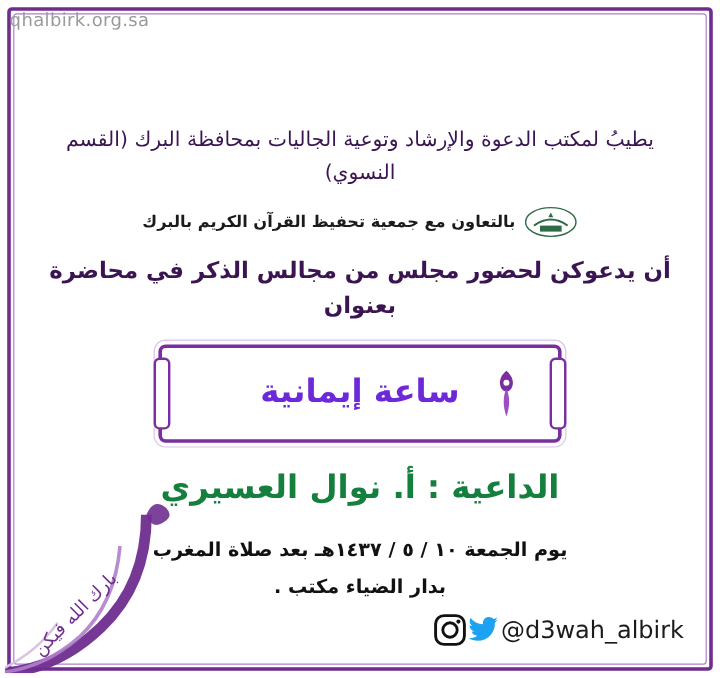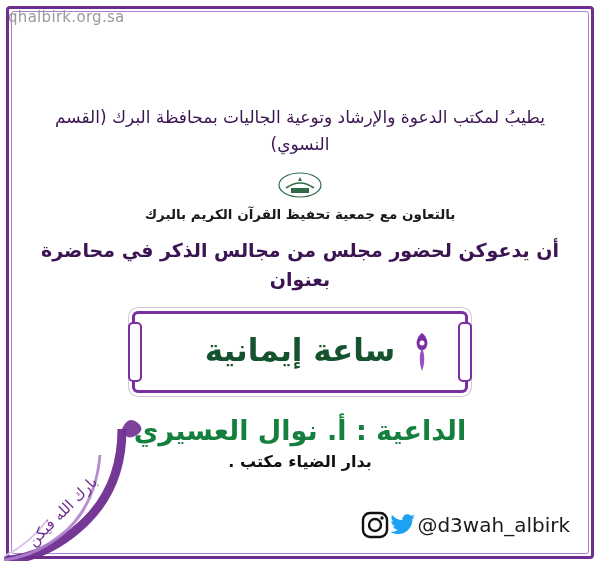--- a/index.html
+++ b/index.html
@@ -103,21 +103,20 @@
     margin-top: 4px;
   }
 
   .coop-row {
     margin-top: 14px;
     display: flex;
     align-items: center;
     justify-content: center;
     gap: 8px;
     direction: rtl;
-    flex-direction: column;
   }
   .coop-text {
     font-size: 13.5px;
     color: #1b1b1b;
     font-weight: bold;
   }
   .coop-logo {
     width: 44px;
     height: 26px;
     position: relative;
@@ -159,23 +158,23 @@
     bottom: 8px;
     width: 10px;
     border: 2px solid #7a2fa0;
     border-radius: 5px;
     background: #fff;
   }
   .plaque::before { left: -7px; }
   .plaque::after  { right: -7px; }
 
   .plaque-title {
-    font-size: 31px;
-    font-weight: bold;
-    color: #14532d;
+    font-size: 27px;
+    font-weight: bold;
+    color: #6d28d9;
     letter-spacing: 0px;
     line-height: 1;
     padding-bottom: 4px;
   }
   .plaque-ornament {
     position: absolute;
     right: 30px;
     top: 50%;
     transform: translateY(-50%);
     width: 26px;
@@ -262,20 +261,21 @@
             <path d="M13 2 C18 6 20 12 17 17 C15 20 11 20 9 17 C6 12 8 6 13 2 Z" fill="#7a2fa0"></path>
             <path d="M13 17 C16 23 16 32 13 40 C10 32 10 23 13 17 Z" fill="#9b4fc0"></path>
             <circle cx="13" cy="12" r="2.5" fill="#ffffff"></circle>
           </svg>
         </span>
       </div>
     </div>
 
     <div class="line-speaker">الداعية : أ. نوال العسيري</div>
 
+    <div class="line-when">يوم الجمعة ١٠ / ٥ / ١٤٣٧هـ بعد صلاة المغرب</div>
     <div class="line-where">بدار الضياء مكتب .</div>
   </div>
 
   <div class="corner-swirl">
     <svg viewBox="0 0 190 150" width="190" height="150" aria-hidden="true">
       <path d="M-10 150 Q40 150 80 112 Q118 76 118 18" fill="none" stroke="#6f2d8f" stroke-width="9" opacity="0.95"></path>
       <path d="M-10 150 Q30 148 62 120 Q92 92 96 44" fill="none" stroke="#b07fcb" stroke-width="3" opacity="0.9"></path>
       <path d="M118 18 q6 -14 16 -6 q8 7 -3 13 q-9 5 -13 -7 Z" fill="#6f2d8f" opacity="0.9"></path>
       <path d="M-10 150 Q24 136 44 108" fill="none" stroke="#d8c2e6" stroke-width="2"></path>
       <text x="62" y="104" transform="rotate(-45 62 104)" text-anchor="middle" font-family="DejaVu Sans, sans-serif" font-size="15" fill="#6f2d8f">بارك الله فيكن</text>

